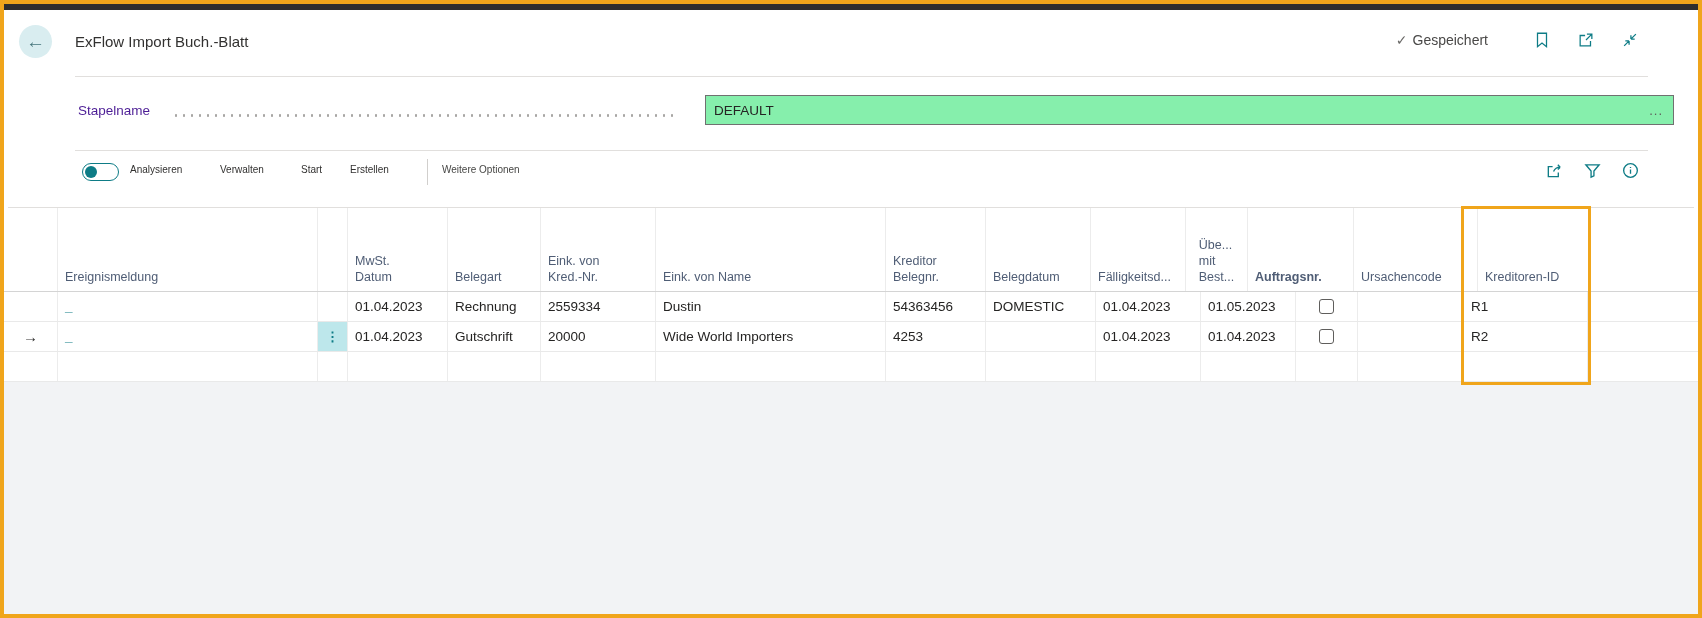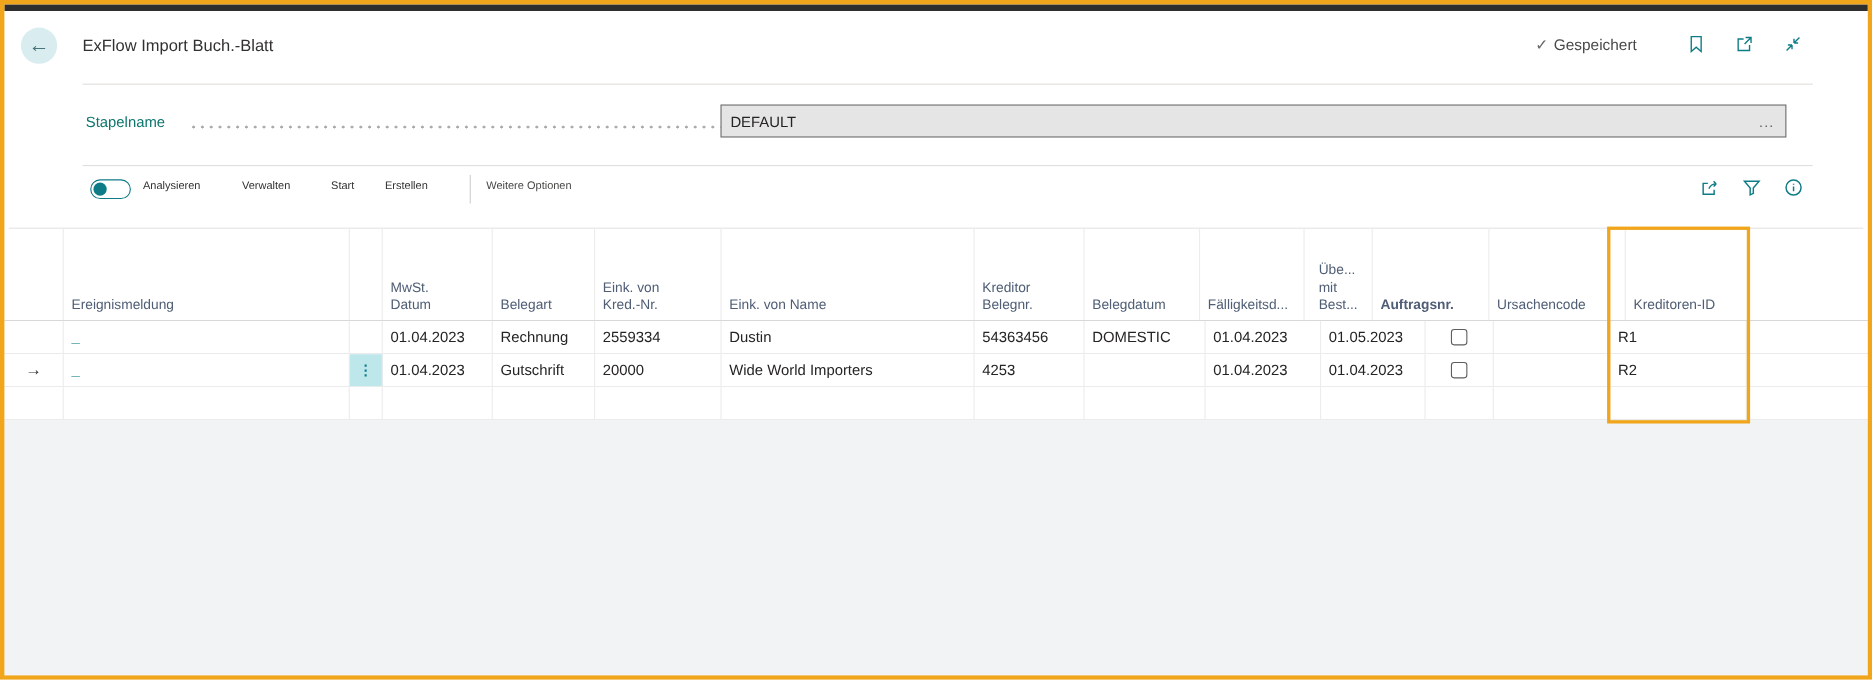--- a/index.html
+++ b/index.html
@@ -20,26 +20,26 @@
   .header-right{position:absolute;right:62px;top:30px;display:flex;align-items:center;gap:24px;}
   .saved{display:flex;align-items:center;gap:5px;color:#494847;font-size:14px;margin-right:20px;}
   .saved .chk{color:#6b6a68;font-size:14px;}
   .hicon{width:20px;height:20px;display:flex;align-items:center;justify-content:center;cursor:pointer;}
   .hicon svg{stroke:#0E7C86;fill:none;stroke-width:1.4;}
   .divider{position:absolute;height:1px;background:#e1dfdd;}
   .div1{top:76px;left:75px;width:1573px;}
   .div2{top:150px;left:75px;width:1573px;}
 
   
-  .batch-label{position:absolute;left:78px;top:103px;font-size:13.5px;color:#0f766e;}
+  .batch-label{position:absolute;left:78px;top:103px;font-size:13.5px;color:#4c1d95;}
   .dots-leader{position:absolute;left:172px;top:114px;width:504px;height:3px;
     background-image:radial-gradient(circle,#a8a6a4 1.1px,transparent 1.2px);
     background-size:8px 3px;background-repeat:repeat-x;}
-  .batch-input{position:absolute;left:655px;top:95px;width:969px;height:30px;box-sizing:border-box;
-    border:1px solid #707070;background:#e5e5e5;display:flex;align-items:center;}
+  .batch-input{position:absolute;left:705px;top:95px;width:969px;height:30px;box-sizing:border-box;
+    border:1px solid #707070;background:#86efac;display:flex;align-items:center;}
   .batch-input .val{margin-left:8px;font-size:13.5px;color:#252423;flex:1;}
   .batch-input .ellipsis{margin-right:10px;color:#5f5e5c;font-size:13px;letter-spacing:1px;cursor:pointer;}
 
   
   .toggle{position:absolute;left:82px;top:163px;width:37px;height:18px;border:1px solid #0E7C86;
     border-radius:10px;box-sizing:border-box;cursor:pointer;background:#fff;}
   .toggle .knob{position:absolute;left:2px;top:2px;width:12px;height:12px;border-radius:50%;background:#0E7C86;}
   .tb-item{position:absolute;top:164px;font-size:10px;color:#323130;cursor:pointer;}
   .tb-analysieren{left:130px;} .tb-verwalten{left:220px;} .tb-start{left:301px;} .tb-erstellen{left:350px;}
   .tb-vline{position:absolute;left:427px;top:159px;width:1px;height:26px;background:#d1cfcd;}

